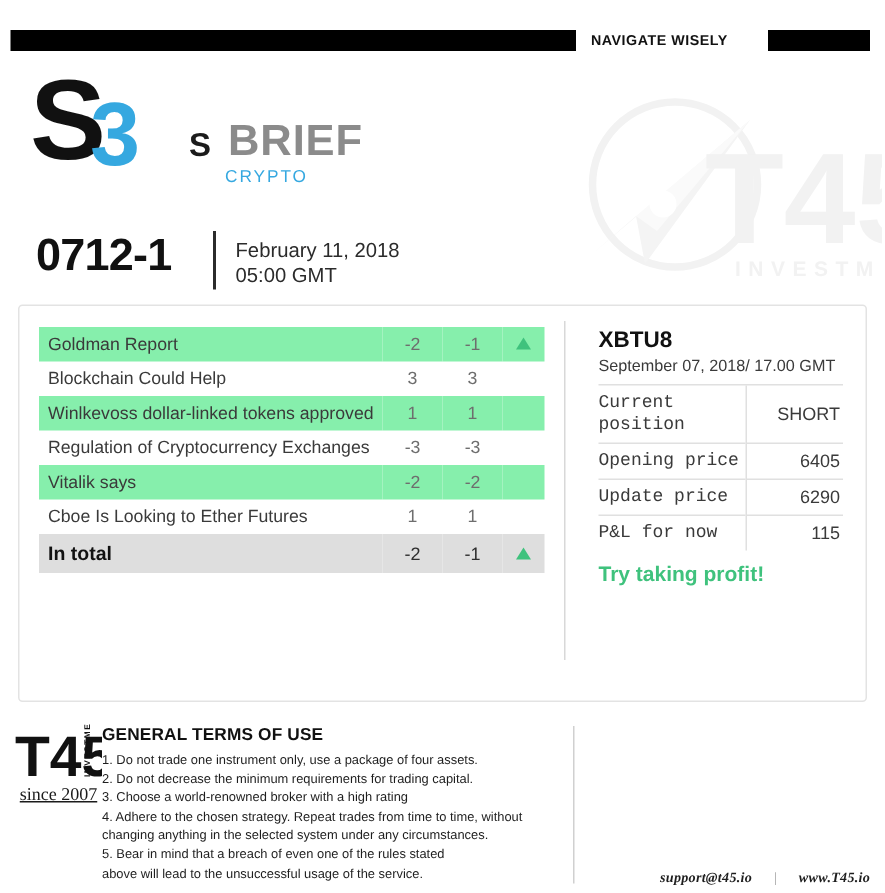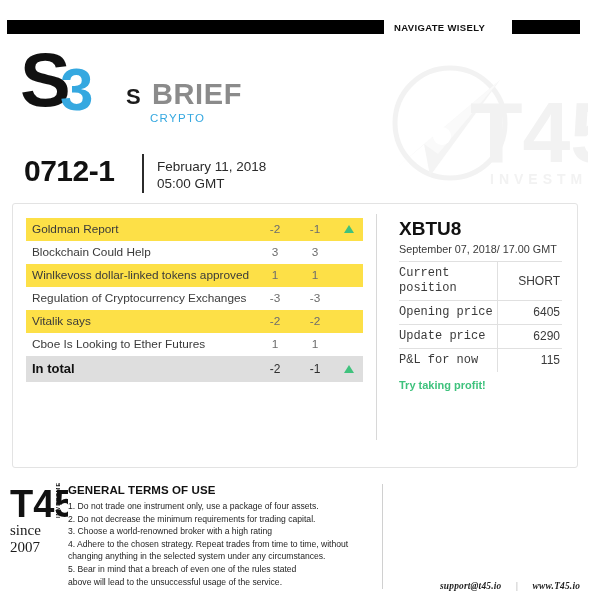--- a/index.html
+++ b/index.html
@@ -63,59 +63,59 @@
 
   .panel-left  { position: absolute; left: 0;   top: 0; width: 363px; height: 100%; padding: 14px 13px 0 13px; }
   .panel-divider { position: absolute; left: 363px; top: 10px; width: 1px; height: 226px; background: #d8d8d8; }
   .panel-right { position: absolute; left: 364px; top: 0; width: 202px; height: 100%; padding: 14px 17px 0 22px; }
 
   .panel-title { font-size: 14.5px; font-weight: bold; color: #111; letter-spacing: .1px; margin-bottom: 10px; }
 
   
   table.news { width: 100%; border-collapse: collapse; table-layout: fixed; }
   table.news td { vertical-align: middle; font-size: 11.8px; color: #3a3a3a; padding: 4px 0 5px 0; line-height: 14px; }
-  table.news tr.odd td { background: #fde047; }
+  table.news tr.odd td { background: #86efac; }
   table.news td.label { padding-left: 6px; }
   table.news td.v1 { width: 40px; text-align: center; color: #6e6e6e; }
   table.news td.v2 { width: 40px; text-align: center; color: #6e6e6e; }
   table.news td.arrow { width: 28px; text-align: center; }
 
   table.news tr.total td { background: #dedede; padding-top: 6px; padding-bottom: 6px; }
   table.news tr.total td.label { font-size: 13px; font-weight: bold; color: #111; }
   table.news tr.total td.v1, table.news tr.total td.v2 { color: #2f2f2f; font-weight: normal; font-size: 12px; }
 
   .tri-up {
     display: inline-block; width: 0; height: 0;
     border-left: 5px solid transparent; border-right: 5px solid transparent;
     border-bottom: 8px solid #3fc27d;
   }
 
   
-  .ticker { font-size: 19px; font-weight: bold; color: #111; }
+  .ticker { font-size: 15px; font-weight: bold; color: #111; }
   .ticker-date { font-size: 10.8px; color: #3a3a3a; margin-top: 3px; margin-bottom: 6px; }
 
   table.pos { width: 100%; border-collapse: collapse; table-layout: fixed; }
   table.pos td {
     font-size: 12px; color: #3a3a3a; padding: 4px 0 4px 0;
     border-top: 1px solid #e0e0e0; line-height: 15px;
   }
   table.pos tr:first-child td { border-top: 1px solid #e0e0e0; }
   table.pos td.k { width: 98px; font-family: Liberation Mono, monospace; }
   table.pos td.v { text-align: right; border-left: 1px solid #e0e0e0; padding-right: 2px; }
   .val-short { color: #e06666; }
   .val-green { color: #3fc27d; }
 
-  .profit-note { font-size: 11px; font-weight: bold; color: #3fc27d; margin-top: 7px; }
+  .profit-note { font-size: 14px; font-weight: bold; color: #3fc27d; margin-top: 7px; }
 
   
   .footer { position: absolute; left: 0; top: 466px; width: 590px; height: 129px; }
 
   .foot-logo { position: absolute; left: 10px; top: 4px; width: 58px; height: 42px; }
   .foot-logo svg { display: block; }
-  .foot-since { position: absolute; left: 10px; top: 44px; width: 58px; font-size: 15px; color: #1b1b1b; font-family: "Liberation Serif", serif; }
+  .foot-since { position: absolute; left: 10px; top: 44px; width: 58px; text-align: center; font-size: 12px; color: #1b1b1b; font-family: "Liberation Serif", serif; text-decoration: underline; }
 
   .terms-title {
     position: absolute; left: 68px; top: 6px;
     font-size: 11.5px; font-weight: bold; color: #111; letter-spacing: .1px;
   }
   .terms-list {
     position: absolute; left: 68px; top: 22px; width: 310px;
     font-size: 8.6px; color: #1e1e1e; line-height: 12.6px;
     font-family: "Liberation Sans", sans-serif;
   }

